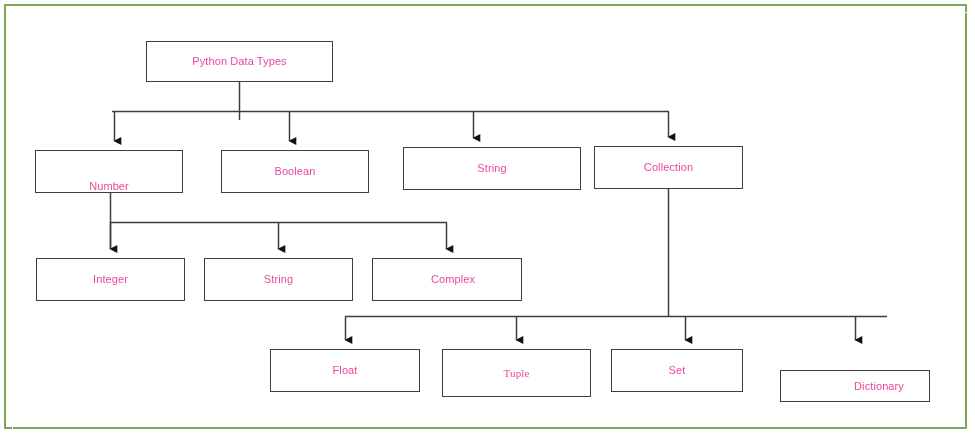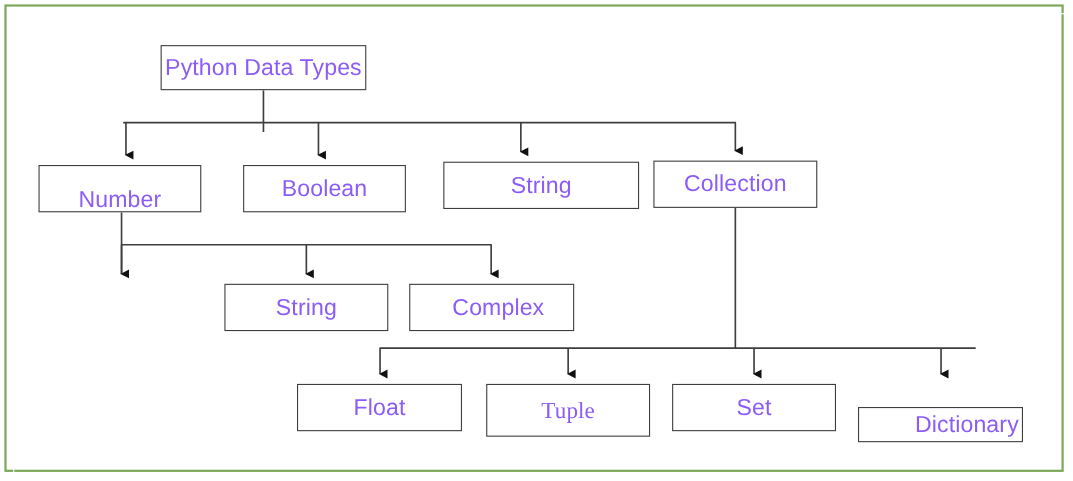--- a/index.html
+++ b/index.html
@@ -46,22 +46,22 @@
     height: 437px;
   }
   .node {
     position: absolute;
     box-sizing: border-box;
     border: 1.6px solid #3e3e3e;
     background: #ffffff;
     display: flex;
     align-items: center;
     justify-content: center;
-    color: #8b5cf6;
-    font-size: 21px;
+    color: #ec4899;
+    font-size: 11px;
     font-weight: 400;
     letter-spacing: 0.1px;
     line-height: 1;
     white-space: nowrap;
   }
   .node-label {
     display: block;
     pointer-events: none;
   }
 </style>
@@ -128,38 +128,41 @@
   </div>
 
   <div class="node" id="node-string" style="left:403px; top:147px; width:178px; height:43px;">
     <span class="node-label">String</span>
   </div>
 
   <div class="node" id="node-collection" style="left:594px; top:146px; width:149px; height:43px;">
     <span class="node-label">Collection</span>
   </div>
 
+  <div class="node" id="node-integer" style="left:36px; top:258px; width:149px; height:43px;">
+    <span class="node-label">Integer</span>
+  </div>
 
   <div class="node" id="node-float" style="left:204px; top:258px; width:149px; height:43px;">
     <span class="node-label">String</span>
   </div>
 
   <div class="node" id="node-complex" style="left:372px; top:258px; width:150px; height:43px;padding-left:12px;">
     <span class="node-label">Complex</span>
   </div>
 
   <div class="node" id="node-list" style="left:270px; top:349px; width:150px; height:43px;">
     <span class="node-label">Float</span>
   </div>
 
   <div class="node" id="node-tuple" style="left:442px; top:349px; width:149px; height:48px;font-family:Liberation Serif, serif;">
     <span class="node-label">Tuple</span>
   </div>
 
-  <div class="node" id="node-set" style="left:611px; top:349px; width:149px; height:43px;">
+  <div class="node" id="node-set" style="left:611px; top:349px; width:132px; height:43px;">
     <span class="node-label">Set</span>
   </div>
 
   <div class="node" id="node-dictionary" style="left:780px; top:370px; width:150px; height:32px;padding-left:48px;">
     <span class="node-label">Dictionary</span>
   </div>
 
 </div>
 
 </body></html>

